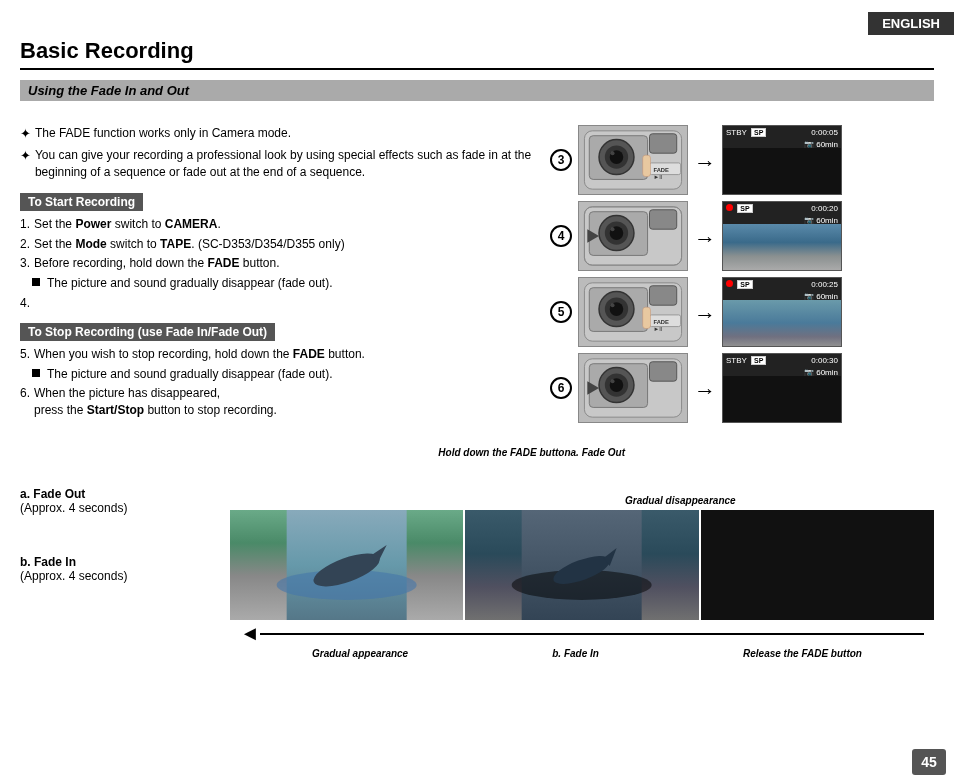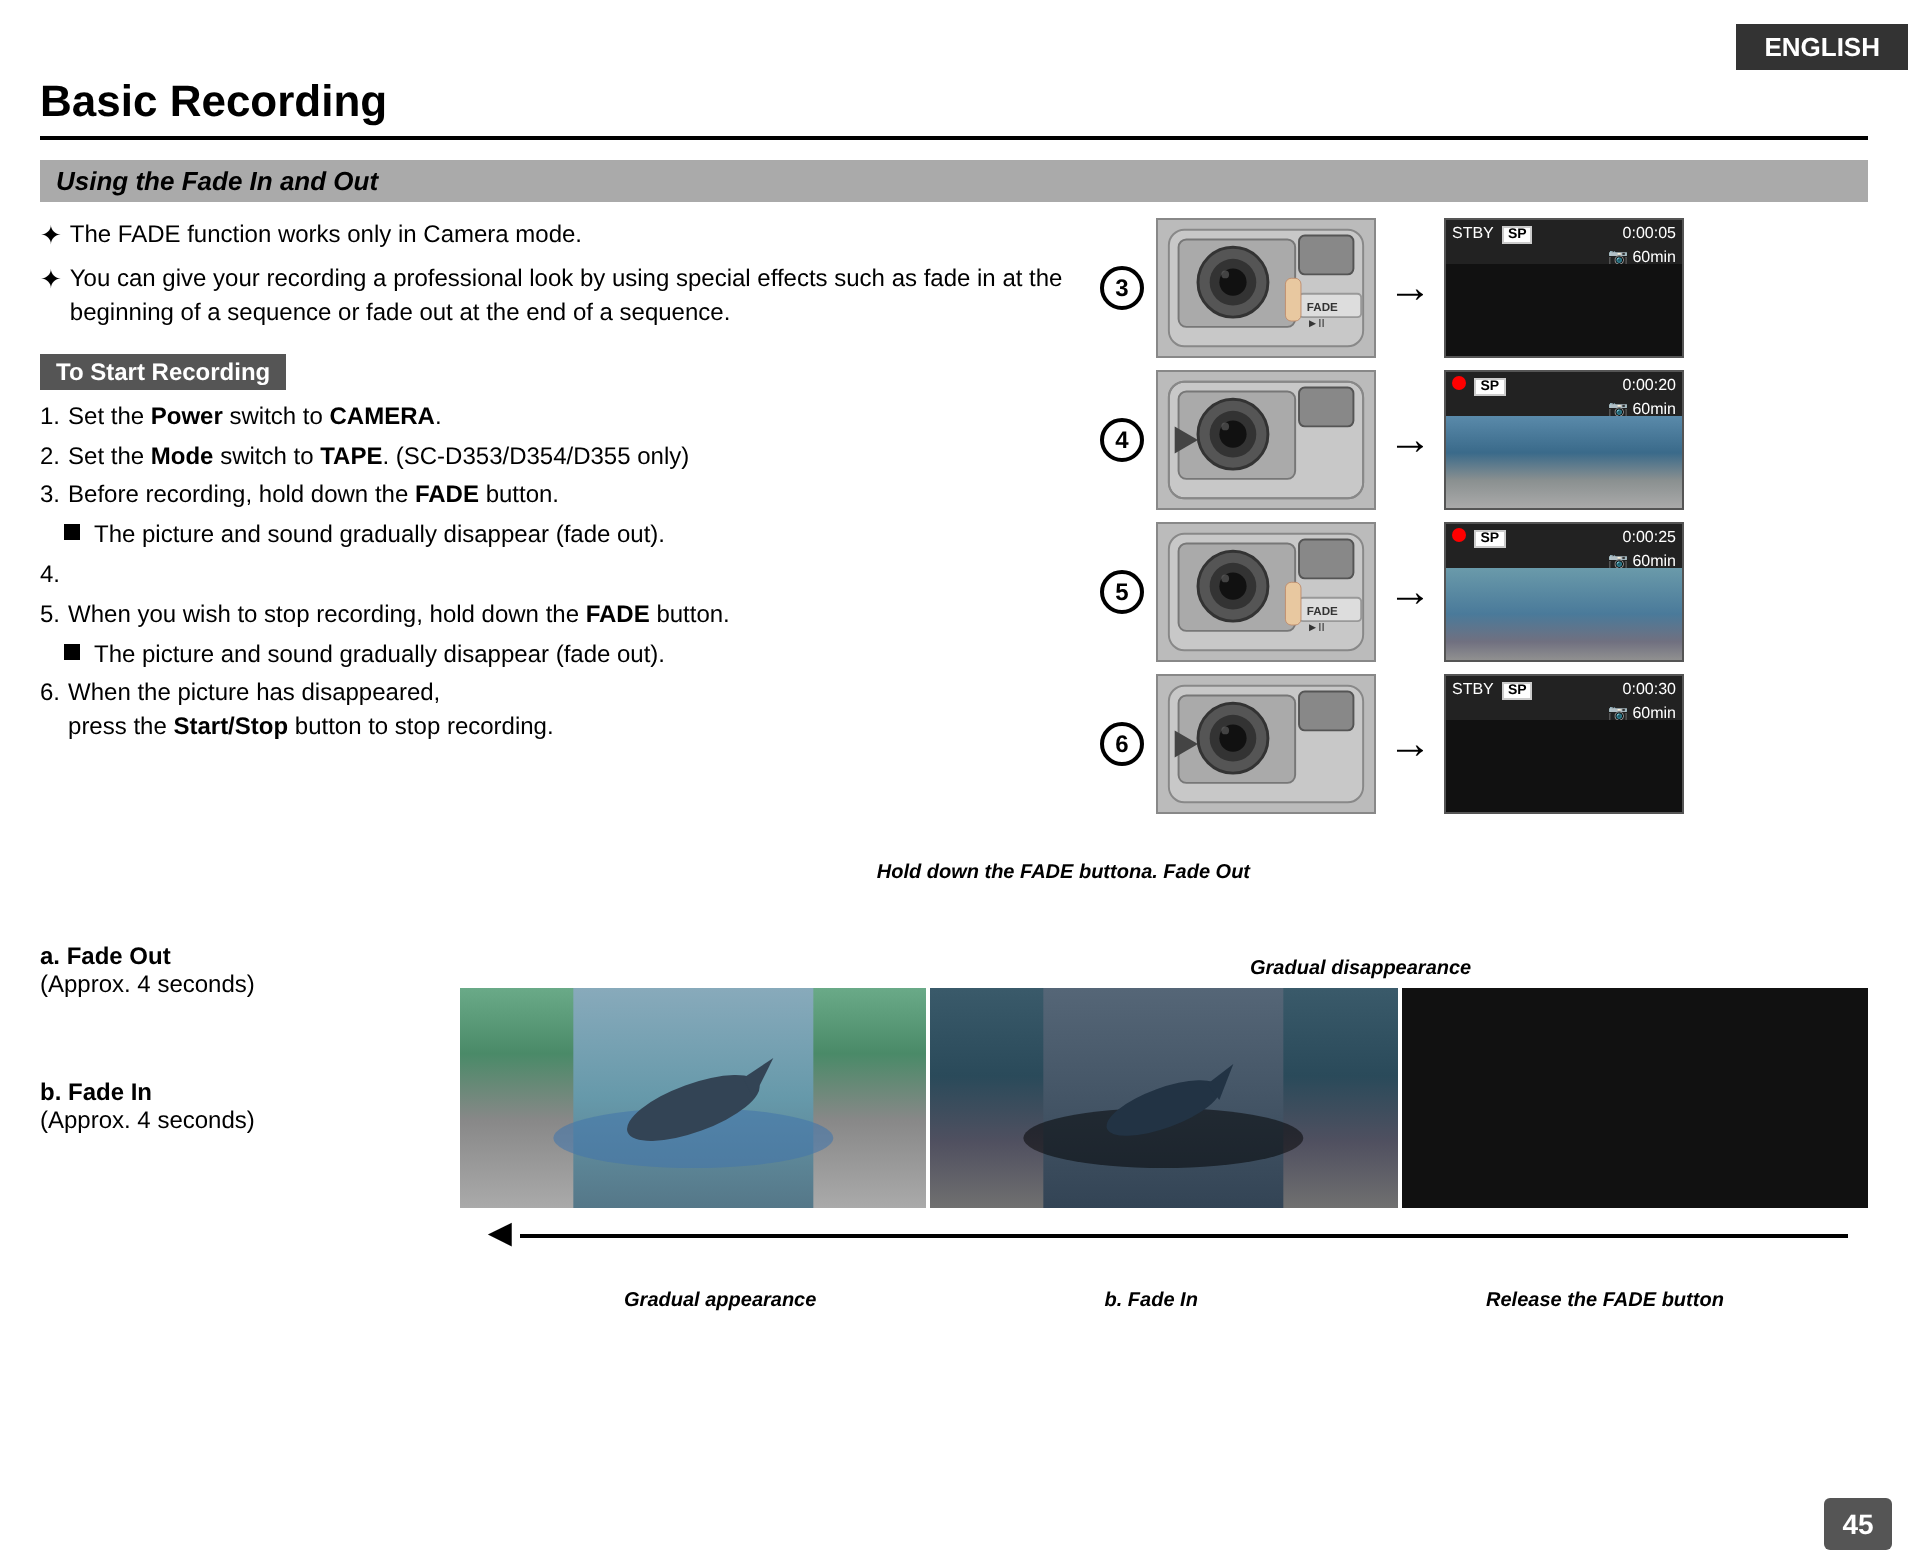--- a/index.html
+++ b/index.html
@@ -40,21 +40,21 @@
       margin-bottom: 10px;
     }
 
     
     .section-header {
       background: #aaa;
       font-style: italic;
       font-weight: bold;
       font-size: 13px;
       padding: 3px 8px;
-      margin-bottom: 8px;
+      margin-bottom: 24px;
       color: #000;
     }
 
     
     .two-col {
       display: flex;
       gap: 10px;
     }
 
     .left-col {
@@ -306,21 +306,21 @@
       flex: 1;
       height: 2px;
       background: #000;
     }
 
     .fade-bottom-labels {
       display: flex;
       justify-content: space-around;
       font-size: 10px;
       font-style: italic;
-      margin-top: 16px;
+      margin-top: 3px;
       padding-left: 10px;
     }
 
     
     .page-number {
       position: absolute;
       bottom: 4px;
       right: 8px;
       background: #555;
       color: #fff;
@@ -397,20 +397,21 @@
             <span class="square-bullet"></span>
             <span>The picture and sound gradually disappear (fade out).</span>
           </span>
         </li>
         <li>
           <span class="num">4.</span>
         </li>
       </ol>
 
       
+      <div class="sub-header">To Stop Recording (use Fade In/Fade Out)</div>
 
       <ol class="numbered-list">
         <li>
           <span class="num">5.</span>
           <span>When you wish to stop recording, hold down the <strong>FADE</strong> button.</span>
         </li>
         <li>
           <span style="padding-left:12px; display:flex; gap:4px;">
             <span class="square-bullet"></span>
             <span>The picture and sound gradually disappear (fade out).</span>

